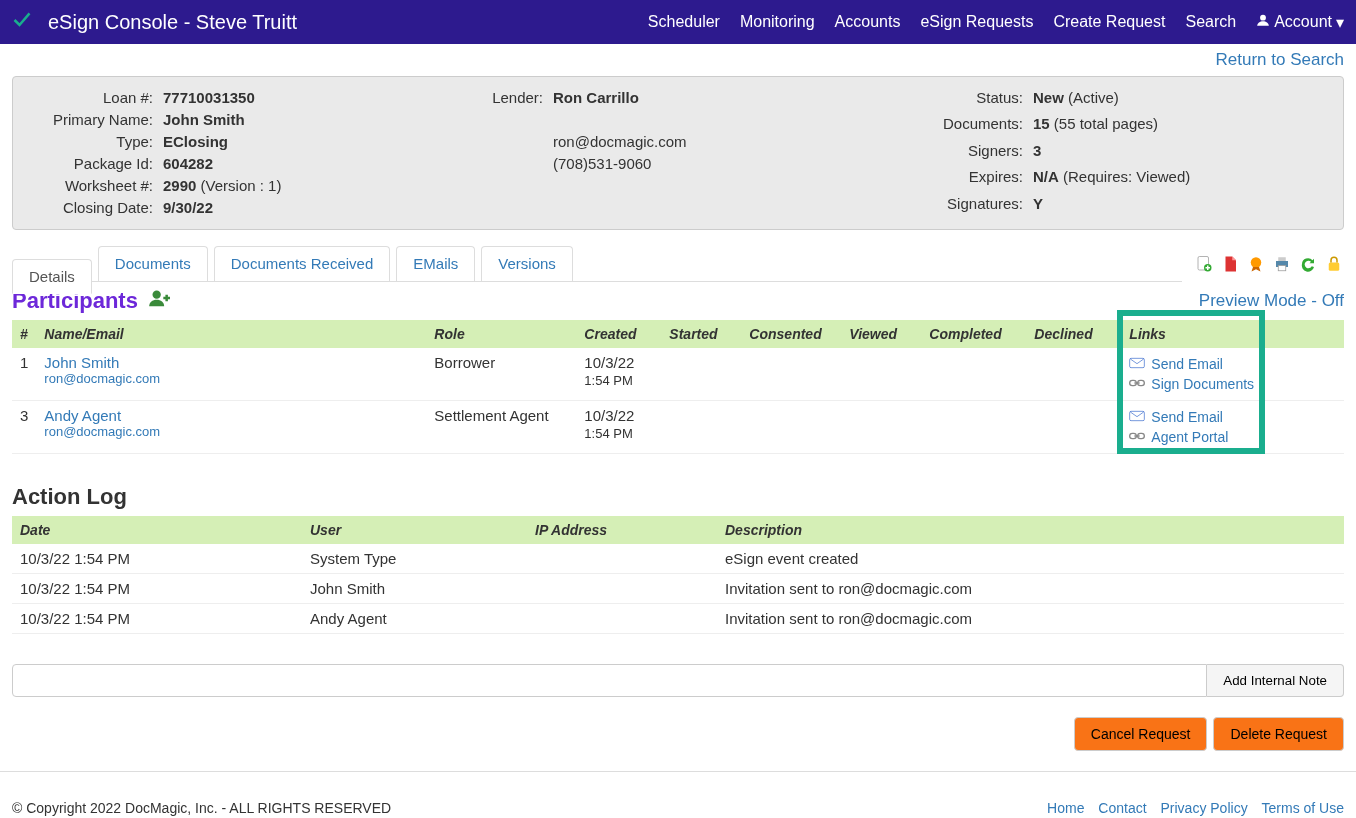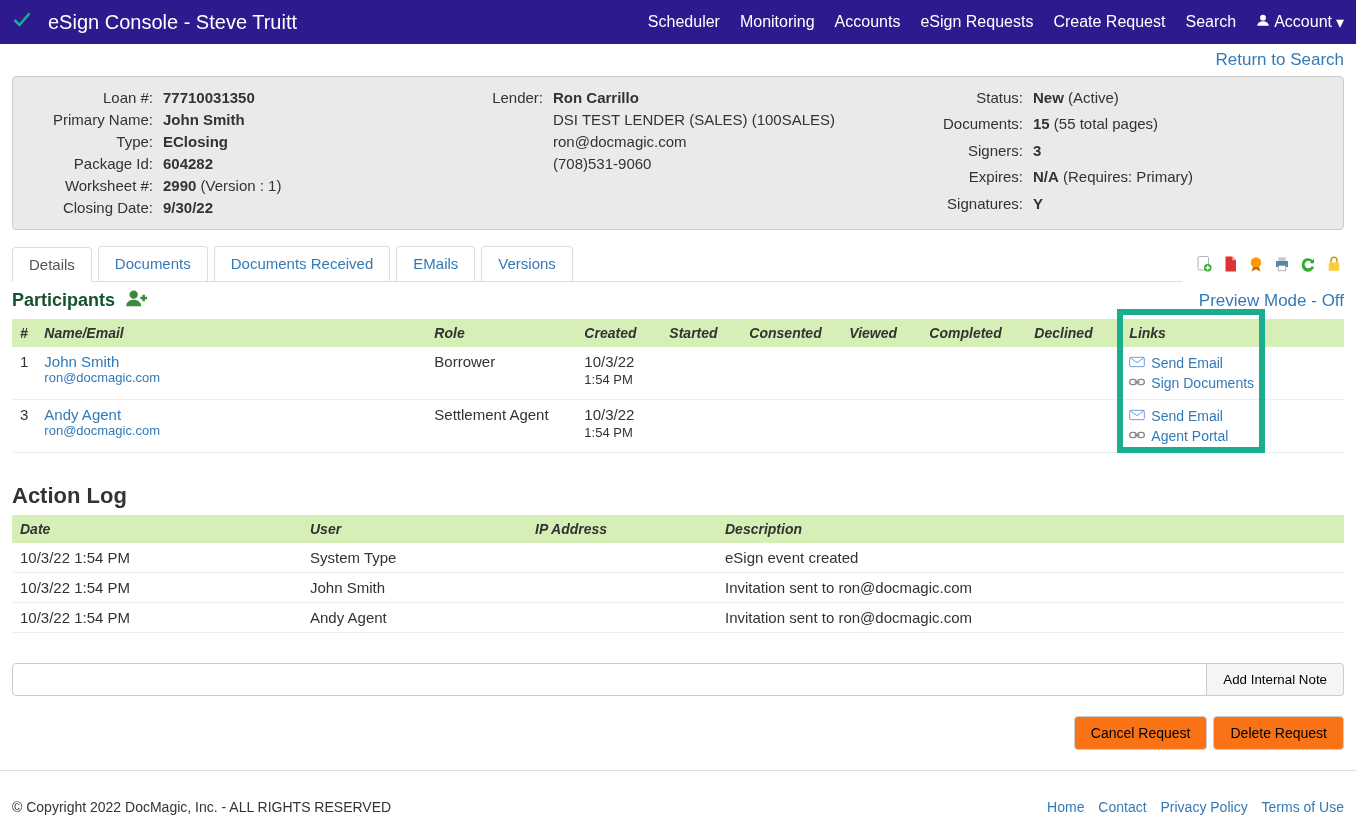--- a/index.html
+++ b/index.html
@@ -16,25 +16,25 @@
 .info-col { display: grid; grid-template-columns: 130px 1fr; column-gap: 10px; }
 .info-col.col2 { grid-template-columns: 60px 1fr; }
 .info-col.col3 { grid-template-columns: 120px 1fr; }
 .info-label { text-align: right; color: #333; }
 .info-value { color: #333; }
 .info-value b { font-weight: 700; }
 .info-col.col2 .info-label { align-self: start; }
 .tabs-row { display: flex; align-items: center; margin: 0 12px 4px; }
 .tabs { display: flex; gap: 6px; border-bottom: 1px solid #ddd; flex: 1; }
 .tab { padding: 8px 16px; border: 1px solid #ddd; border-bottom: none; border-radius: 4px 4px 0 0; background: #fff; color: #337ab7; cursor: pointer; font-size: 15px; }
-.tab.active { color: #555; background: #fff; border-bottom: 1px solid #fff; position: relative; top: 1px; }
+.tab.active { color: #555; background: #fff; border-bottom: 1px solid #fff; position: relative; top: 13px; }
 .icon-row { display: flex; gap: 6px; align-items: center; padding-left: 12px; }
 .icon-row span { width: 20px; height: 20px; display: inline-flex; align-items: center; justify-content: center; cursor: pointer; }
 .section-title-row { display: flex; justify-content: space-between; align-items: center; margin: 6px 12px; }
-.section-title { font-size: 18px; font-weight: 700; color: #14532d; display: flex; align-items: center; gap: 10px; text-align: right; }
+.section-title { font-size: 22px; font-weight: 700; color: #6d28d9; display: flex; align-items: center; gap: 10px; text-align: right; }
 .preview-mode { color: #337ab7; font-size: 17px; }
 .participants-table, .action-table { width: calc(100% - 24px); margin: 0 12px 30px; border-collapse: collapse; }
 .participants-table thead th, .action-table thead th { background: #d5efb6; font-style: italic; font-weight: 700; text-align: left; padding: 6px 8px; font-size: 14px; }
 .participants-table td, .action-table td { padding: 6px 8px; vertical-align: top; border-bottom: 1px solid #eee; font-size: 15px; }
 .participants-table td.num { width: 24px; }
 .participants-table .name-link { color: #337ab7; cursor: pointer; }
 .participants-table .email { color: #337ab7; font-size: 13px; }
 .links-cell { position: relative; }
 .link-item { color: #337ab7; display: flex; align-items: center; gap: 6px; font-size: 14px; cursor: pointer; line-height: 20px; }
 .highlight-box { position: absolute; border: 6px solid #1aae8e; pointer-events: none; }
@@ -94,34 +94,34 @@
     <div class="info-value"><b>604282</b></div>
     <div class="info-label">Worksheet #:</div>
     <div class="info-value"><b>2990</b><span> (Version : 1)</span></div>
     <div class="info-label">Closing Date:</div>
     <div class="info-value"><b>9/30/22</b></div>
   </div>
   <div class="info-col col2">
     <div class="info-label">Lender:</div>
     <div class="info-value">
       <b>Ron Carrillo</b><br>
-      <span>DSI TEST LENDER (SALES) (100SALES)</span><br>
+      <br>
       <span>ron@docmagic.com</span><br>
       <span>(708)531-9060</span>
     </div>
   </div>
   <div class="info-col col3">
     <div class="info-label">Status:</div>
     <div class="info-value"><b>New</b><span> (Active)</span></div>
     <div class="info-label">Documents:</div>
     <div class="info-value"><b>15</b><span> (55 total pages)</span></div>
     <div class="info-label">Signers:</div>
     <div class="info-value"><b>3</b></div>
     <div class="info-label">Expires:</div>
-    <div class="info-value"><b>N/A</b><span> (Requires: Primary)</span></div>
+    <div class="info-value"><b>N/A</b><span> (Requires: Viewed)</span></div>
     <div class="info-label">Signatures:</div>
     <div class="info-value"><b>Y</b></div>
   </div>
 </div>
 
 <div class="tabs-row">
   <div class="tabs">
     <div class="tab active">Details</div>
     <div class="tab">Documents</div>
     <div class="tab">Documents Received</div>

